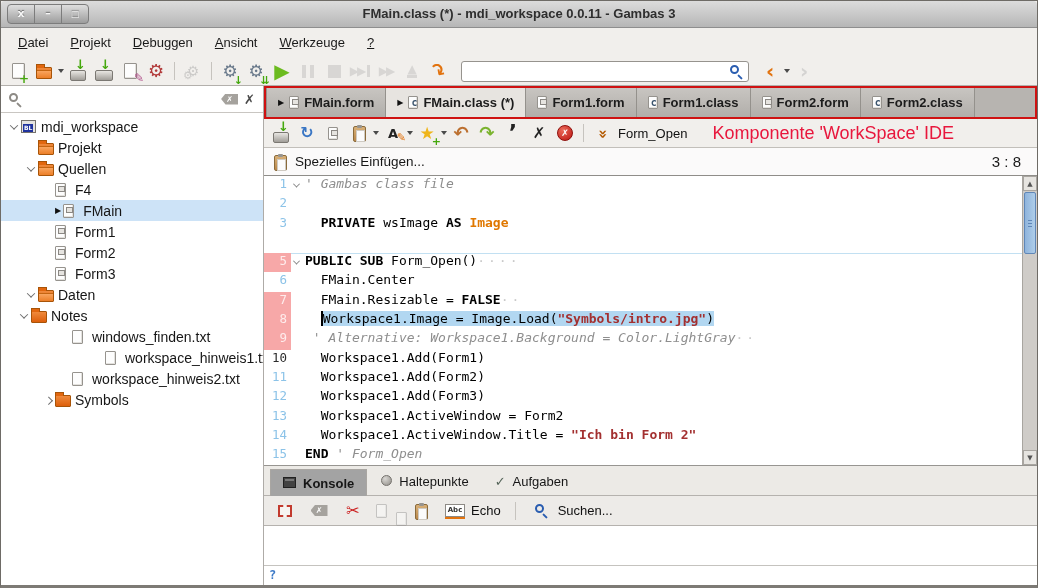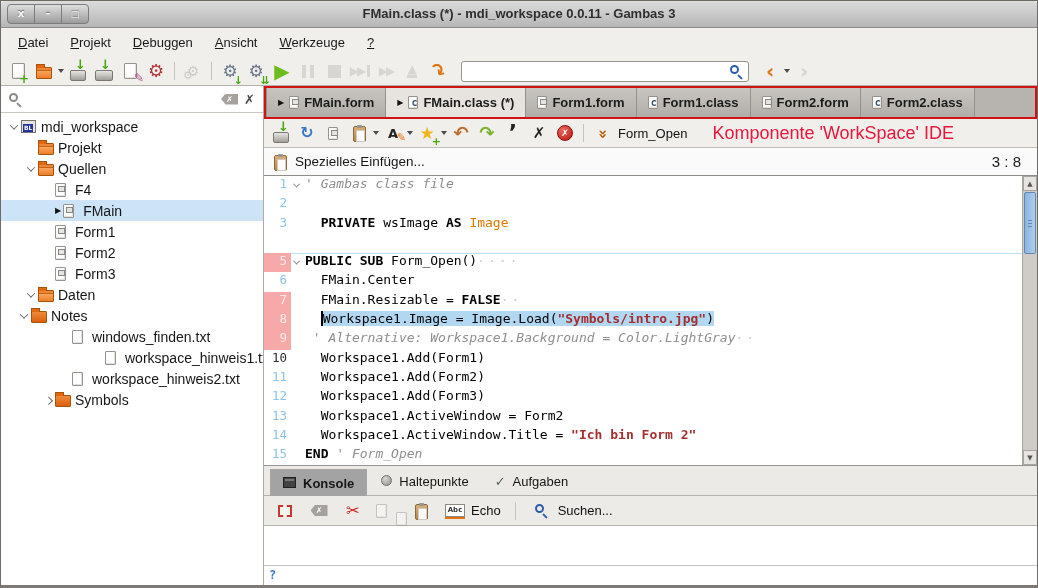--- a/index.html
+++ b/index.html
@@ -107,21 +107,21 @@
   .ed-row{display:flex;height:19.3px;line-height:19.3px;font:13px "DejaVu Sans Mono",monospace;white-space:pre}
   .ed-row.sep{box-shadow:inset 0 1px 0 #c2e0f2}
   .gut{width:27px;flex:none;text-align:right;padding-right:4px;color:var(--ln-blue);font-size:12.5px}
   .gut.pink{background:var(--bp-pink);color:#feecec}
   .gut.dark{color:#2b2b2b}
   .foldc{width:14px;flex:none;position:relative}
   .exp.fold{position:absolute;left:3px;top:7px;width:5px;height:5px;border-color:#858585}
   .codeln{flex:1}
   .tok-com{color:var(--com-gray);font-style:italic}
   .tok-kw{font-weight:bold;color:#000}
-  .tok-type{font-weight:normal;color:var(--type-orange)}
+  .tok-type{font-weight:bold;color:var(--type-orange)}
   .tok-str{font-weight:bold;color:var(--str-red)}
   .tok-ws{color:#c9c9c9;letter-spacing:3px}
   .tok-hl{background:var(--cur-line)}
   .tok-strhl{background:var(--cur-line);font-weight:bold;color:var(--str-red)}
   .tok-curhl{background:var(--cur-line);border-left:2px solid #000}
   .sb{position:absolute;right:0;top:0;bottom:0;width:15px;background:#cfccc8;border-left:1px solid #a8a5a0}
   .sb .sbtn{position:absolute;left:0;right:0;height:15px;background:#e6e4e0;border:1px solid #a8a5a0;color:#555;font-size:7px;text-align:center;line-height:14px;font-family:"DejaVu Sans",sans-serif}
   .sbtn.up{top:0}.sbtn.down{bottom:0}
   .sb .thumb{position:absolute;left:1px;right:1px;top:16px;height:62px;background:linear-gradient(90deg,#8fb4dc,#aecde9);border:1px solid #5f87b8;border-radius:2px}
   .sb .thumb::after{content:"";position:absolute;left:3px;right:3px;top:50%;height:1px;background:#5f87b8;box-shadow:0 -3px 0 #5f87b8,0 3px 0 #5f87b8}

